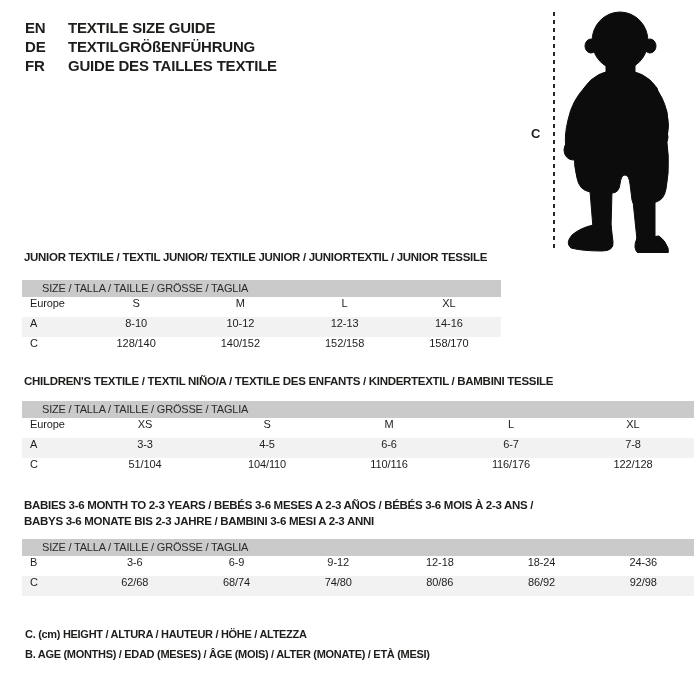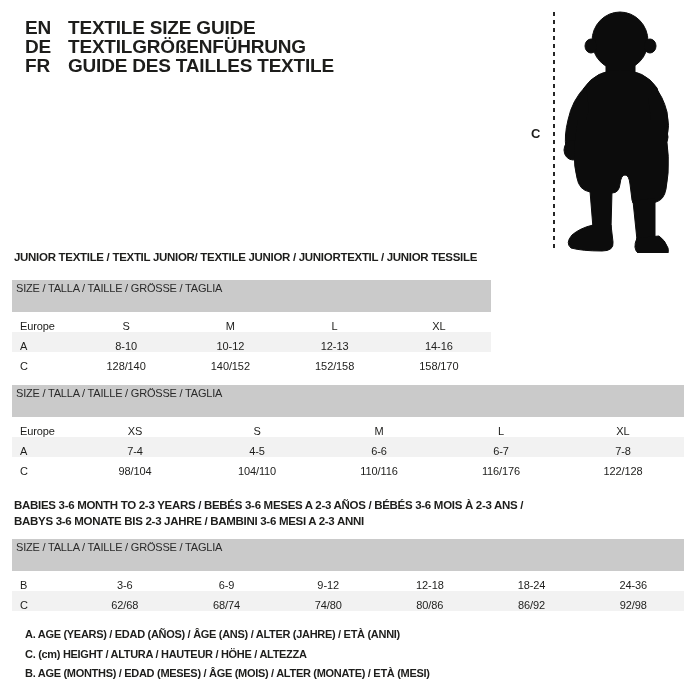--- a/index.html
+++ b/index.html
@@ -3,43 +3,43 @@
 <meta charset="utf-8">
 <style>
   html,body{margin:0;padding:0;}
   body{
     width:700px;height:700px;background:#ffffff;position:relative;overflow:hidden;
     font-family:"Liberation Sans", sans-serif;color:#1d1d1b;
     -webkit-font-smoothing:antialiased;
   }
   
   .lang-block{position:absolute;left:25px;top:18px;}
-  .lang-row{display:flex;height:19px;align-items:center;font-weight:bold;font-size:19px;letter-spacing:-0.2px;}
+  .lang-row{display:flex;height:19px;align-items:center;font-weight:bold;font-size:15px;letter-spacing:-0.2px;}
   .lang-code{width:43px;}
   
   .c-label{position:absolute;left:531px;top:126px;font-weight:bold;font-size:13px;}
   .dotted-line{
     position:absolute;left:553px;top:12px;width:2px;height:236px;
     background-image:repeating-linear-gradient(to bottom,#262626 0px,#262626 4px,transparent 4px,transparent 8px);
   }
   .baby-svg{position:absolute;left:562px;top:8px;width:130px;height:245px;}
   
-  .size-table{position:absolute;left:12px;}
+  .size-table{position:absolute;left:22px;}
   .t0{top:249px;width:479px;}
   .t1{top:373px;width:672px;}
   .t2{top:497px;width:672px;}
   .tbl-title{font-weight:bold;font-size:11.5px;letter-spacing:-0.3px;line-height:16px;padding-left:2px;white-space:nowrap;}
   .t0 .tbl-header{margin-top:15px;}
   .t1 .tbl-header{margin-top:12px;}
   .t2 .tbl-header{margin-top:10px;}
   .tbl-header{
-    background:#cacaca;height:32px;line-height:17px;padding-left:4px;
+    background:#cacaca;height:17px;line-height:17px;padding-left:20px;
     font-size:11px;letter-spacing:-0.2px;color:#2a2a2a;
   }
-  .trow{display:flex;height:20px;align-items:flex-end;font-size:11px;letter-spacing:-0.1px;}
+  .trow{display:flex;height:20px;align-items:flex-start;font-size:11px;letter-spacing:-0.1px;}
   .trow:nth-child(even){background:#f2f2f2;}
   .rlabel{width:62px;padding-left:8px;box-sizing:border-box;}
   .rcell{flex:1;text-align:center;}
   
   .footnotes{position:absolute;left:25px;top:625px;}
   .fn-line{font-weight:bold;font-size:11px;letter-spacing:-0.3px;line-height:19.5px;white-space:nowrap;}
 </style>
 </head>
 <body>
 
@@ -101,41 +101,42 @@
         <span class="rlabel">C</span>
         <span class="rcell">128/140</span>
         <span class="rcell">140/152</span>
         <span class="rcell">152/158</span>
         <span class="rcell">158/170</span>
       </div>
     </div>
 </section>
 
 <section class="size-table t1">
+  <div class="tbl-title">CHILDREN'S TEXTILE / TEXTIL NIÑO/A / TEXTILE DES ENFANTS / KINDERTEXTIL / BAMBINI TESSILE</div>
   <div class="tbl-header">SIZE / TALLA / TAILLE / GRÖSSE / TAGLIA</div>
   <div class="tbl-rows">
       <div class="trow">
         <span class="rlabel">Europe</span>
         <span class="rcell">XS</span>
         <span class="rcell">S</span>
         <span class="rcell">M</span>
         <span class="rcell">L</span>
         <span class="rcell">XL</span>
       </div>
       <div class="trow">
         <span class="rlabel">A</span>
-        <span class="rcell">7-4</span>
+        <span class="rcell">3-3</span>
         <span class="rcell">4-5</span>
         <span class="rcell">6-6</span>
         <span class="rcell">6-7</span>
         <span class="rcell">7-8</span>
       </div>
       <div class="trow">
         <span class="rlabel">C</span>
-        <span class="rcell">98/104</span>
+        <span class="rcell">51/104</span>
         <span class="rcell">104/110</span>
         <span class="rcell">110/116</span>
         <span class="rcell">116/176</span>
         <span class="rcell">122/128</span>
       </div>
     </div>
 </section>
 
 <section class="size-table t2">
   <div class="tbl-title">BABIES 3-6 MONTH TO 2-3 YEARS / BEBÉS 3-6 MESES A 2-3 AÑOS / BÉBÉS 3-6 MOIS À 2-3 ANS /</div>
@@ -157,16 +158,15 @@
         <span class="rcell">68/74</span>
         <span class="rcell">74/80</span>
         <span class="rcell">80/86</span>
         <span class="rcell">86/92</span>
         <span class="rcell">92/98</span>
       </div>
     </div>
 </section>
 
 <div class="footnotes">
-  <div class="fn-line">A. AGE (YEARS) / EDAD (AÑOS) / ÂGE (ANS) / ALTER (JAHRE) / ETÀ (ANNI)</div>
   <div class="fn-line">C. (cm) HEIGHT / ALTURA / HAUTEUR / HÖHE / ALTEZZA</div>
   <div class="fn-line">B. AGE (MONTHS) / EDAD (MESES) / ÂGE (MOIS) / ALTER (MONATE) / ETÀ (MESI)</div>
 </div>
 
 </body></html>

